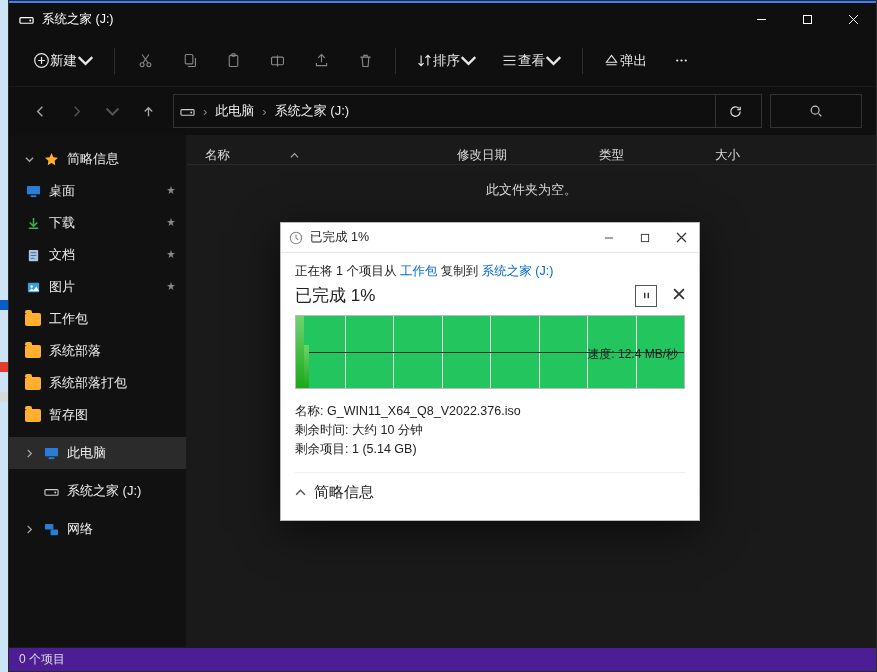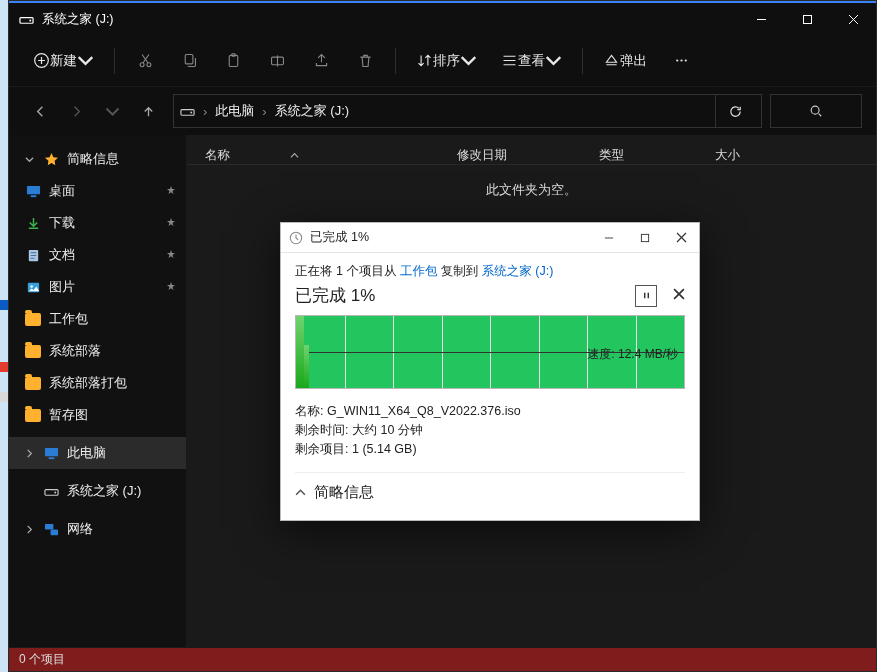--- a/index.html
+++ b/index.html
@@ -33,21 +33,21 @@
 .side-item{display:flex;align-items:center;height:32px;padding-left:14px;gap:8px;position:relative}
 .side-item.child{padding-left:16px}
 .side-item.sel{background:#2b2b2b}
 .side-item .chev{width:12px;display:flex;justify-content:center;color:#aaa}
 .side-item .ico{width:16px;height:16px;display:flex;align-items:center;justify-content:center}
 .side-item .pin{position:absolute;right:10px;color:#888;font-size:10px}
 .main{flex:1;background:#1a1a1a;position:relative;display:flex;flex-direction:column;min-width:0}
 .cols{height:30px;display:flex;align-items:flex-end;font-size:12.5px;color:#ddd;border-bottom:1px solid #2a2a2a}
 .col{padding-left:18px;border-right:1px solid transparent}
 .empty-text{text-align:center;color:#ddd;font-size:13px;margin-top:16px}
-.status{height:24px;background:#7f1d1d;color:#ddd;font-size:12px;display:flex;align-items:center;padding-left:10px;border-top:1px solid #1a1a1a}
+.status{height:24px;background:#4c1d95;color:#ddd;font-size:12px;display:flex;align-items:center;padding-left:10px;border-top:1px solid #1a1a1a}
 .dialog{position:absolute;left:280px;top:222px;width:420px;background:#fff;box-shadow:0 10px 40px rgba(0,0,0,.6);border:1px solid #bbb;font-size:12.5px;color:#222}
 .dlg-title{height:30px;display:flex;align-items:center;border-bottom:1px solid #e5e5e5}
 .dlg-title .tt{display:flex;align-items:center;gap:7px;padding-left:8px;flex:1;font-size:12.5px}
 .dlg-sys{display:flex}
 .dlg-sbtn{width:36px;height:30px;display:flex;align-items:center;justify-content:center;color:#333}
 .dlg-body{padding:10px 14px 18px}
 .line1{font-size:12.5px;margin-bottom:2px}
 .line1 .link{color:#0066cc}
 .prog-row{display:flex;align-items:center;justify-content:space-between;margin:4px 0 8px}
 .prog-row .pct{font-size:17px}

